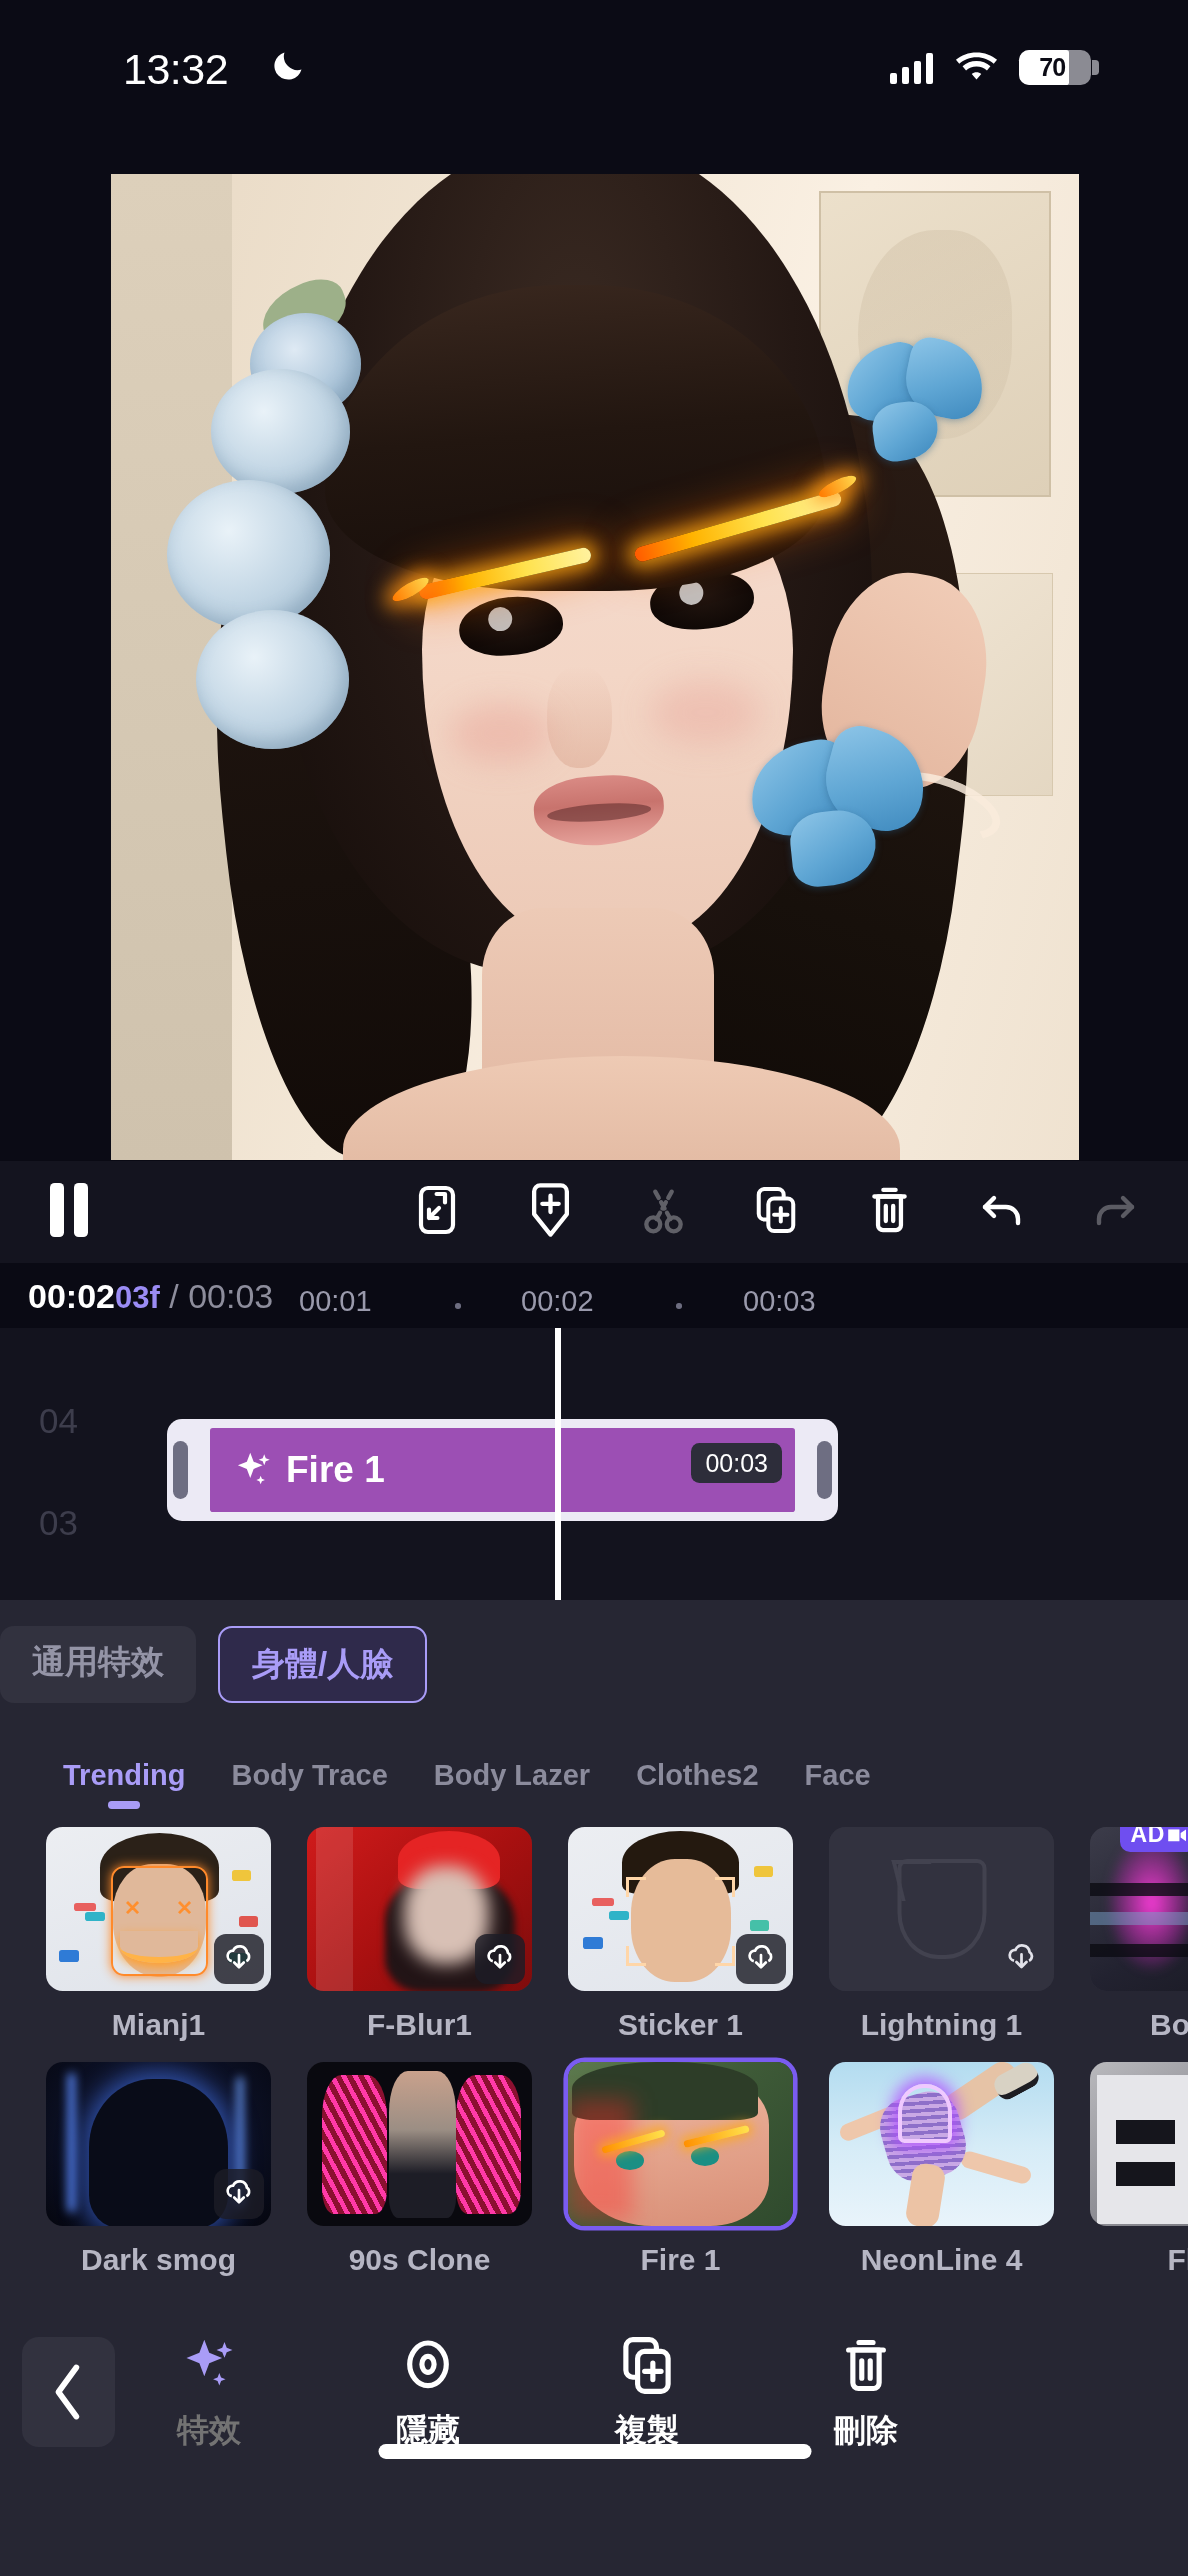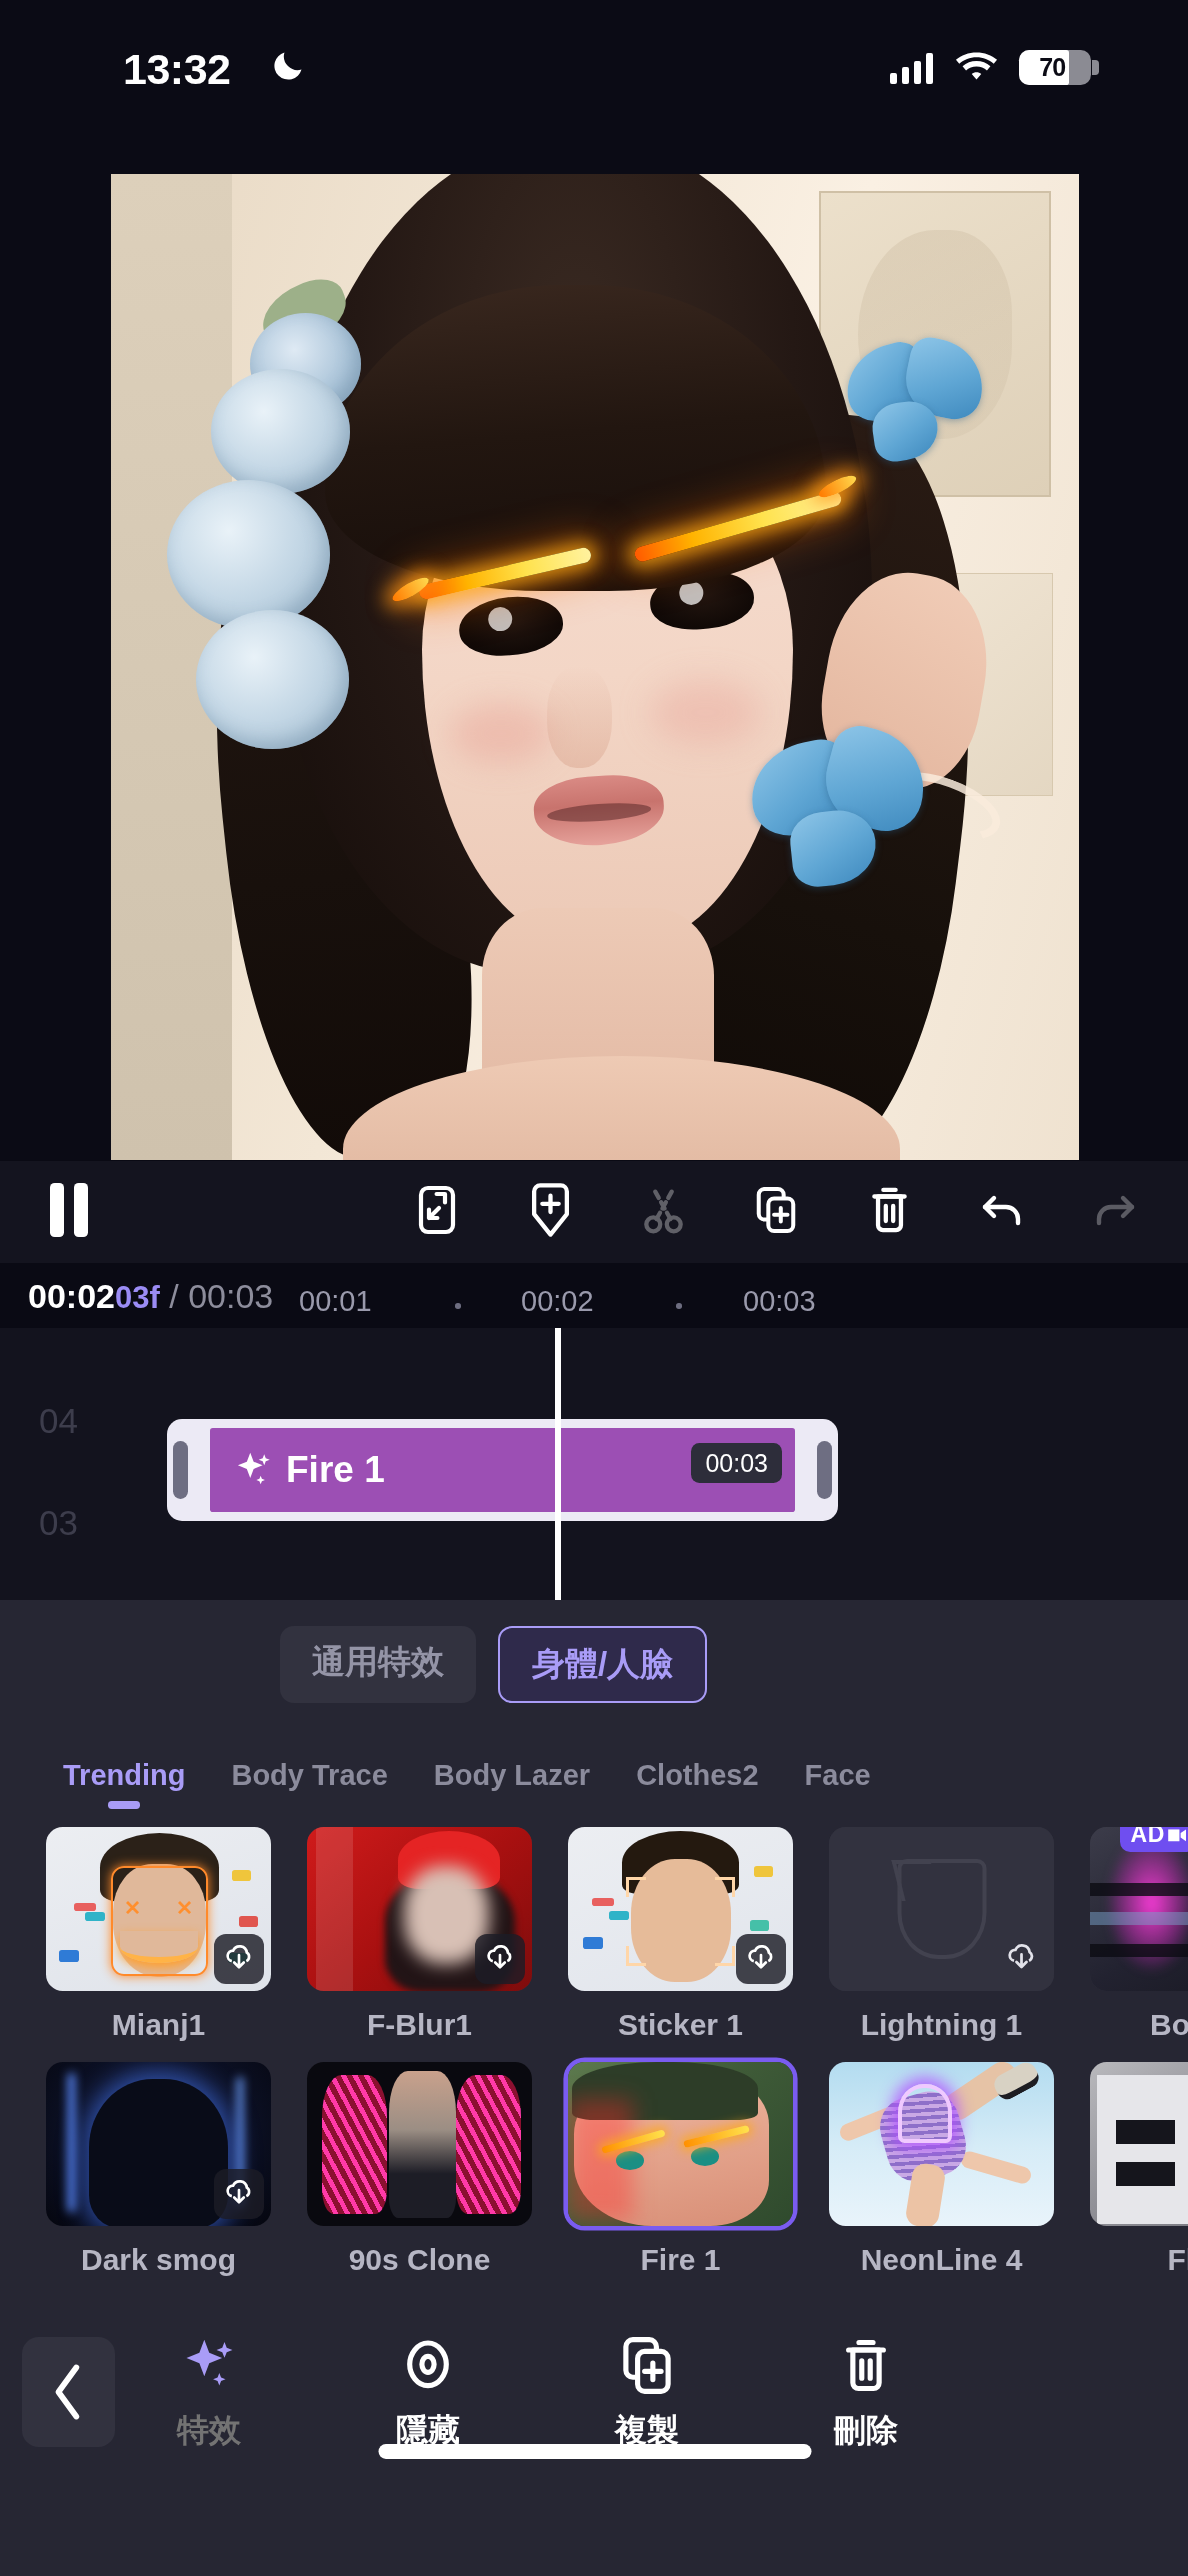--- a/index.html
+++ b/index.html
@@ -10,21 +10,21 @@
     color:#fff; overflow:hidden; position:relative;
   }
 
   
   .statusbar{
     position:absolute; top:0; left:0; width:1189px; height:139px;
     background:#0b0b15;
   }
   .sb-time{
     position:absolute; left:123px; top:45px;
-    font-size:43px; font-weight:bold; letter-spacing:-0.5px; color:#fff;
+    font-size:43px; font-weight:normal; letter-spacing:-0.5px; color:#fff;
   }
   .sb-moon{
     position:absolute; left:269px; top:46px; width:39px; height:39px;
   }
   .sb-right{
     position:absolute; right:98px; top:50px;
     display:flex; align-items:center; gap:20.4px;
   }
   .bars{ display:flex; align-items:flex-end; gap:4.6px; height:32px;}
   .bars i{ display:block; width:7.4px; background:#fff; border-radius:1.9px;}
@@ -208,21 +208,21 @@
     position:absolute; right:13px; top:15px; background:#2d2d3a;
     padding:5.6px 14px; border-radius:8.4px; font-size:25px; color:#fff; font-weight:500;
   }
   .playhead{ position:absolute; left:555px; top:-37px; width:5.6px; height:358px;
     background:#fff; z-index:30;}
 
   
   .panel{ position:absolute; left:0; top:1600px; width:1189px; height:976px;
     background:#262633;}
   .segbar{ position:absolute; left:0; top:26px; width:987px;
-    display:flex; justify-content:center; gap:22px;}
+    display:flex; gap:22px;}
   .seg{ padding:14px 32px; border-radius:14px; font-size:33px; font-weight:bold;}
   .seg.inactive{ background:#32323f; color:#9494a6;}
   .seg.active{ background:#2f2a4b; color:#a99cf7; border:2.8px solid #a99cf7;}
 
   .tabs{ position:absolute; left:0; top:130px; width:1189px; height:91px;
     display:flex; align-items:center; gap:46px; padding-left:63px; overflow:hidden;}
   .tab{ font-size:29px; font-weight:bold; color:#8b8b9c; white-space:nowrap; position:relative;}
   .tab.active{ color:#a99cf7;}
   .tab.active:after{ content:""; position:absolute; left:50%; transform:translateX(-50%);
     bottom:-16.7px; width:32px; height:7.4px; border-radius:3.7px; background:#a99cf7;}

